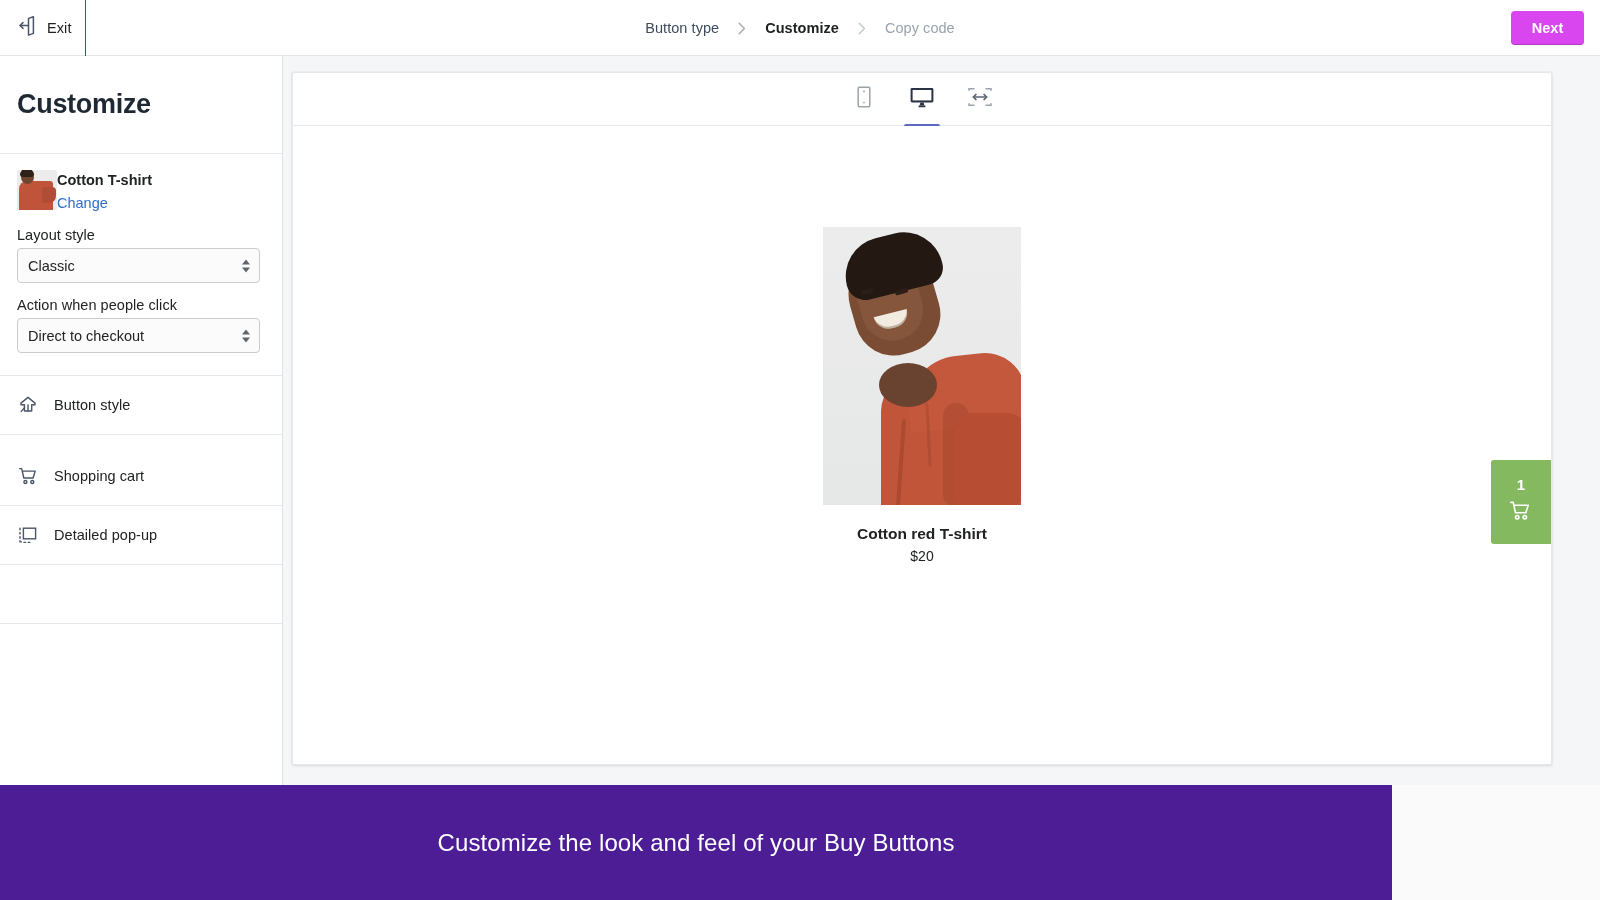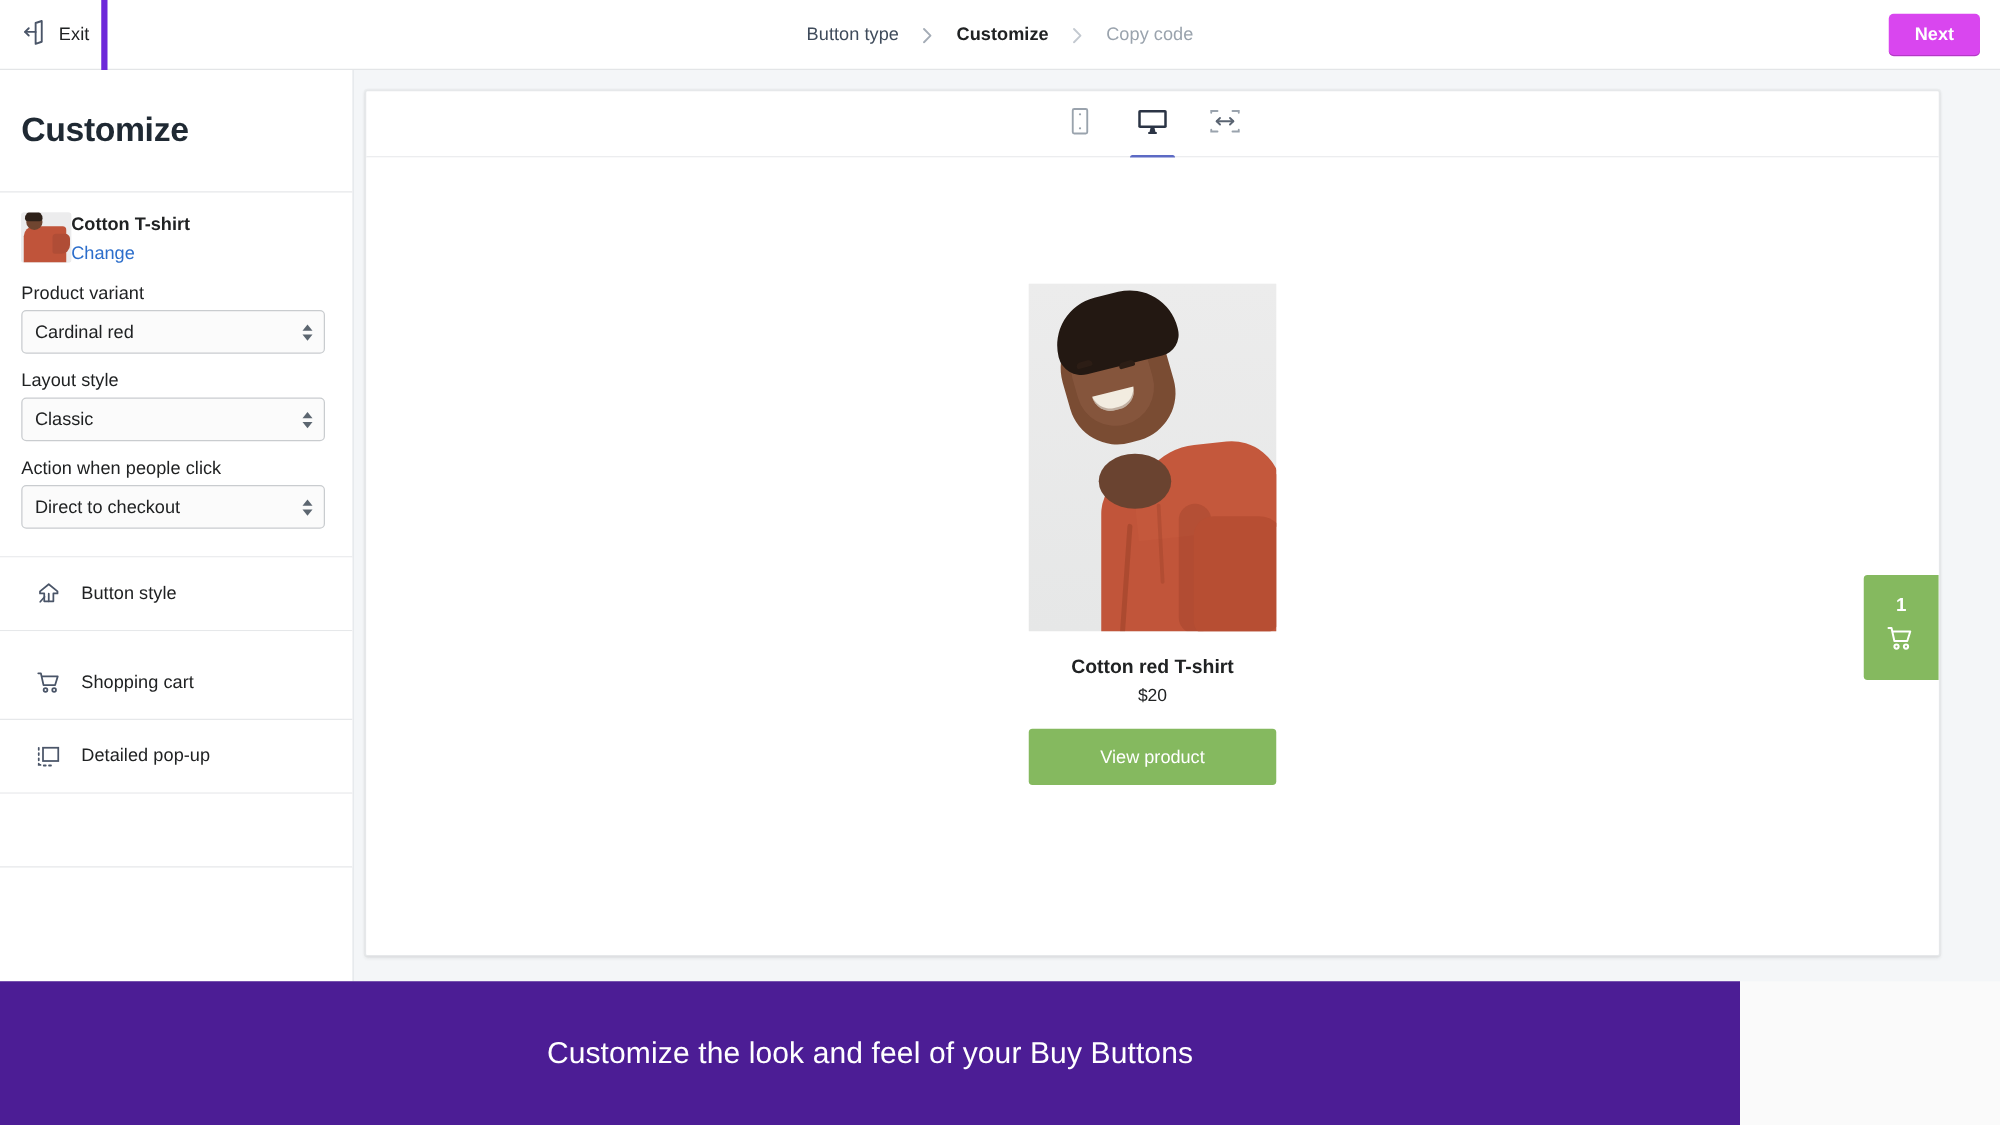--- a/index.html
+++ b/index.html
@@ -34,21 +34,21 @@
     z-index: 30;
   }
 
   .exit-zone {
     width: 86px;
     height: 56px;
     display: flex;
     align-items: center;
     gap: 9px;
     padding-left: 17px;
-    border-right: 5px solid #6d28d9;
+    border-right: 1px solid #6d28d9;
     cursor: pointer;
   }
   .exit-label {
     font-size: 14.5px;
     color: #202223;
     letter-spacing: .1px;
   }
   .icon-exit { display: block; }
 
   .breadcrumb {
@@ -223,21 +223,21 @@
     margin-top: 22px;
     border-top: 1px solid #e6e8ea;
   }
 
   .nav-list { margin-top: 0; }
   .nav-item {
     height: 59px;
     display: flex;
     align-items: center;
     gap: 15px;
-    padding: 0 28px;
+    padding: 0 17px;
     border-bottom: 1px solid #e6e8ea;
     cursor: pointer;
     background: #ffffff;
   }
   .nav-item.first { border-top: 1px solid #e6e8ea; }
   .nav-label {
     font-size: 14.5px;
     color: #202223;
     letter-spacing: .05px;
   }
@@ -526,30 +526,20 @@
           <span class="t-head"></span>
             <span class="t-hair"></span>
         </div>
         <div>
           <div class="product-name">Cotton T-shirt</div>
           <span class="change-link">Change</span>
         </div>
       </div>
     </div>
 
-    <div class="field">
-      <label class="field-label">Product variant</label>
-      <div class="select-shell">
-        <span class="select-value">Cardinal red</span>
-        <span class="sel-arrows">
-            <i class="up"></i>
-            <i class="dn"></i>
-          </span>
-      </div>
-    </div>
 
     <div class="field">
       <label class="field-label">Layout style</label>
       <div class="select-shell">
         <span class="select-value">Classic</span>
         <span class="sel-arrows">
             <i class="up"></i>
             <i class="dn"></i>
           </span>
       </div>
@@ -658,21 +648,20 @@
           <span class="neck"></span>
           <span class="head"></span>
           <span class="face-hl"></span>
           <span class="hair"></span>
           <span class="eye l"></span>
           <span class="eye r"></span>
           <span class="smile"></span>
         </div>
         <div class="p-title">Cotton red T-shirt</div>
         <div class="p-price">$20</div>
-        <button class="buy-btn">View product</button>
       </div>
 
       <div class="cart-widget">
         <span class="cart-count">1</span>
         <span>
           <svg width="26" height="24" viewBox="0 0 26 24" fill="none">
             <path d="M2.8 3.4h2.4l2.3 10.4h10.3l2.4-7.6H6.1" stroke="#ffffff" stroke-width="1.6" stroke-linecap="round" stroke-linejoin="round"></path>
             <circle cx="9.2" cy="18.2" r="1.7" stroke="#ffffff" stroke-width="1.6"></circle>
             <circle cx="16.8" cy="18.2" r="1.7" stroke="#ffffff" stroke-width="1.6"></circle>
           </svg>

